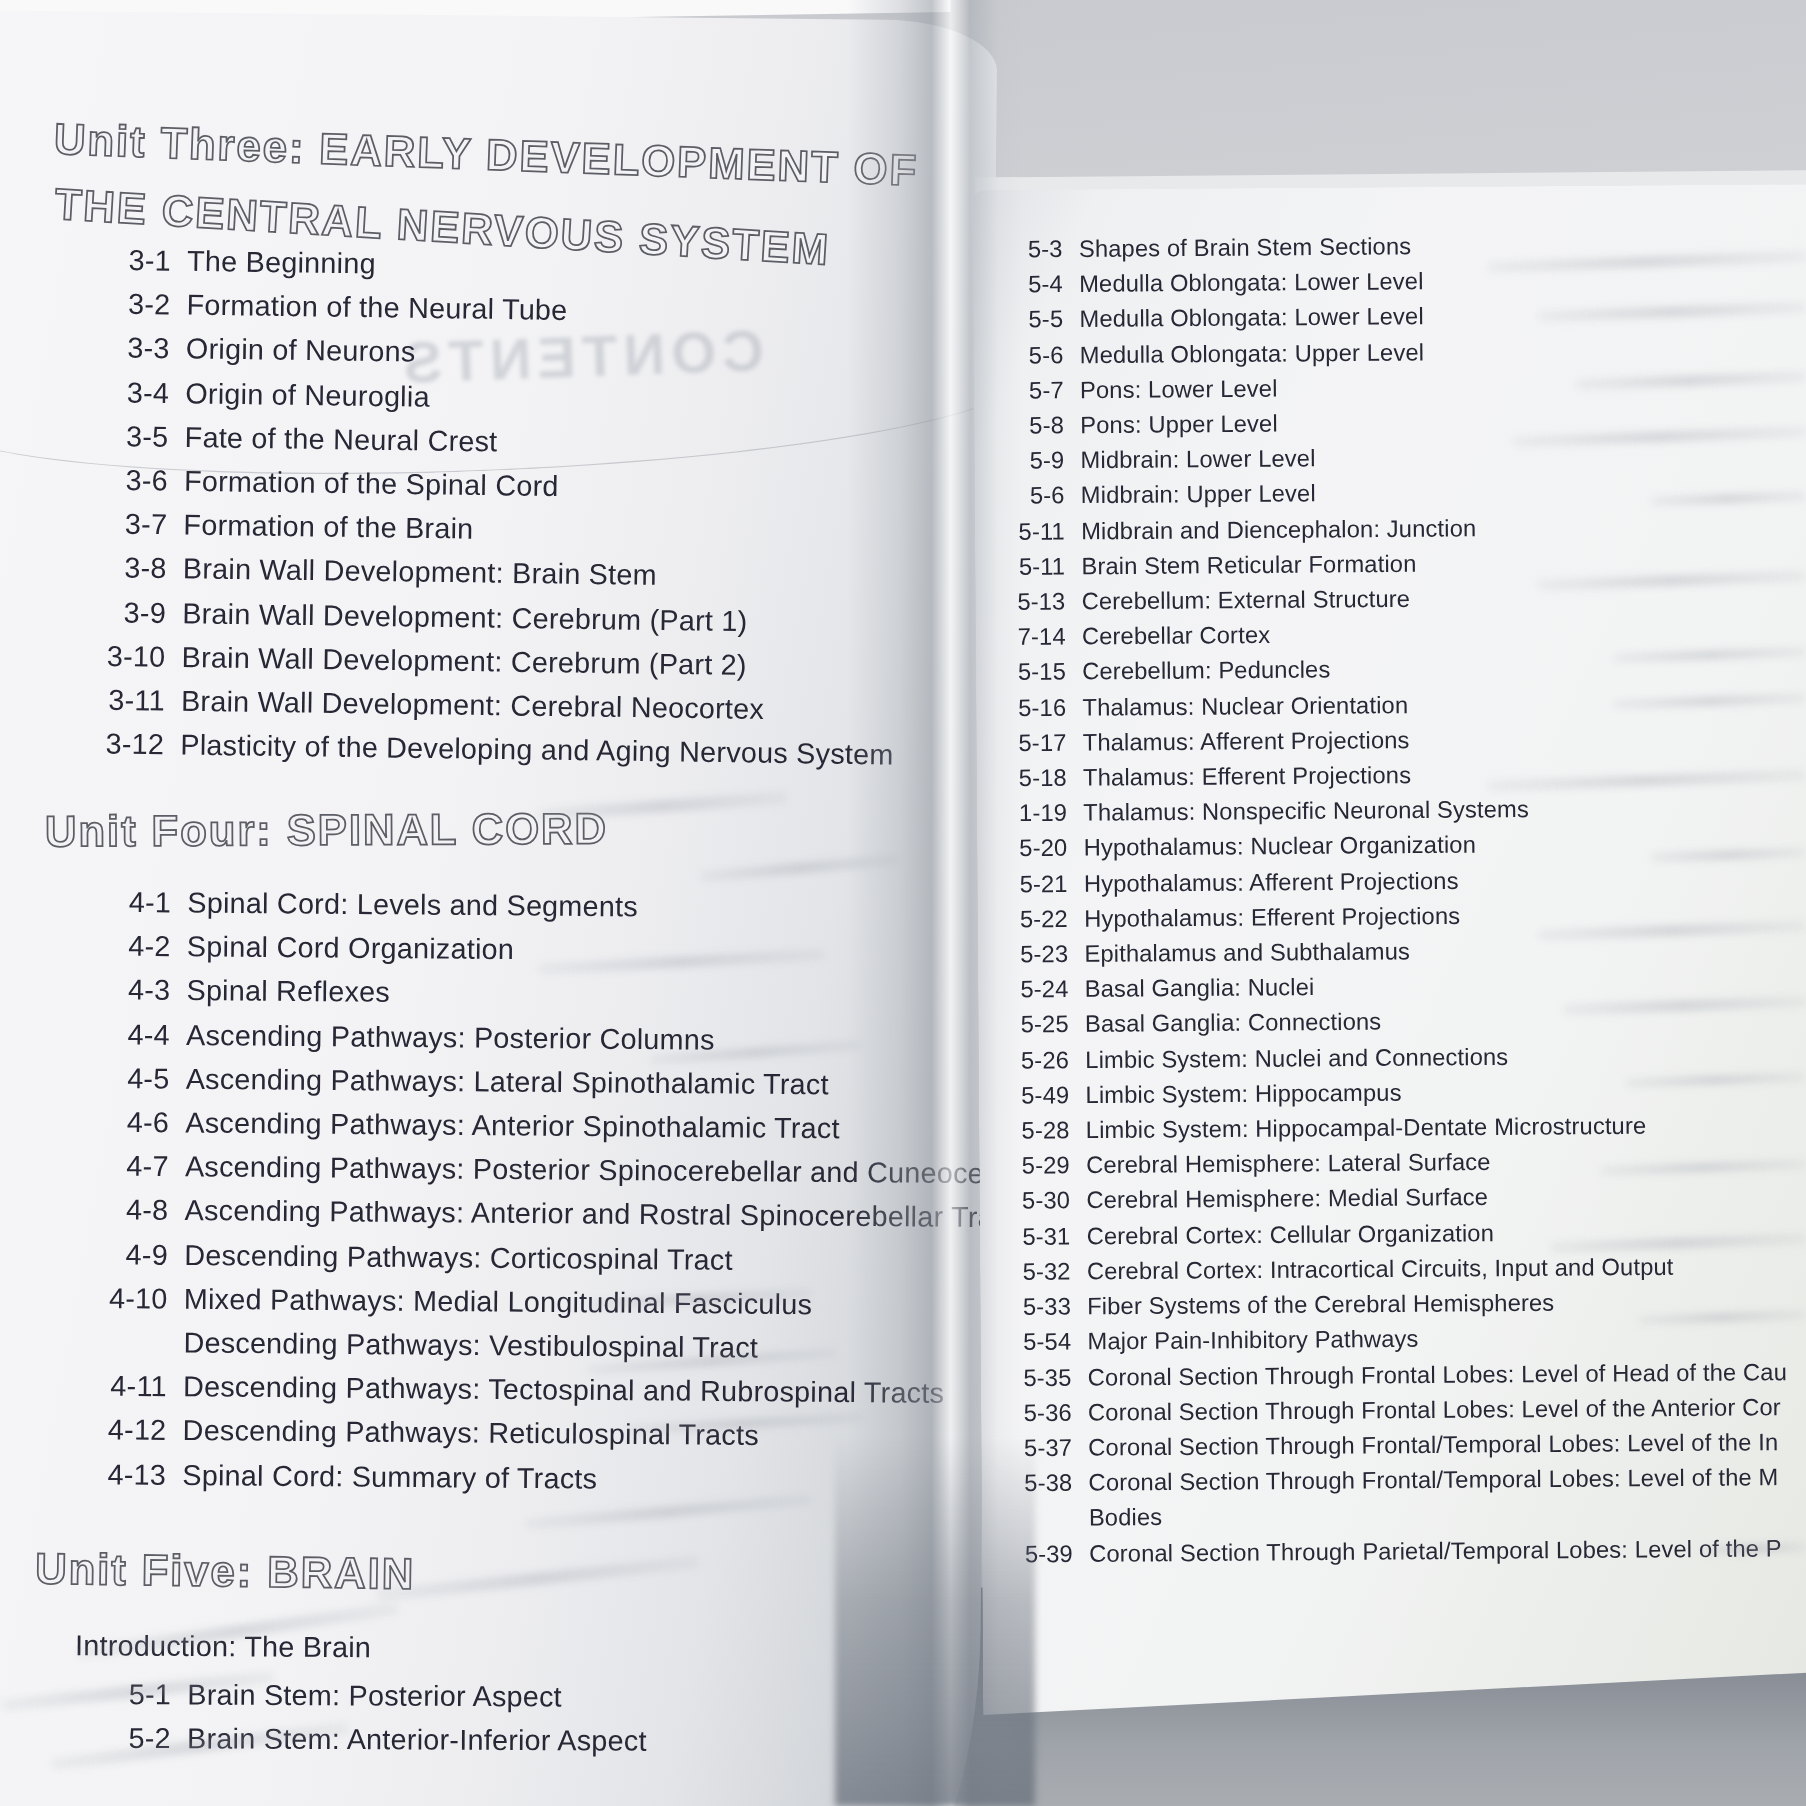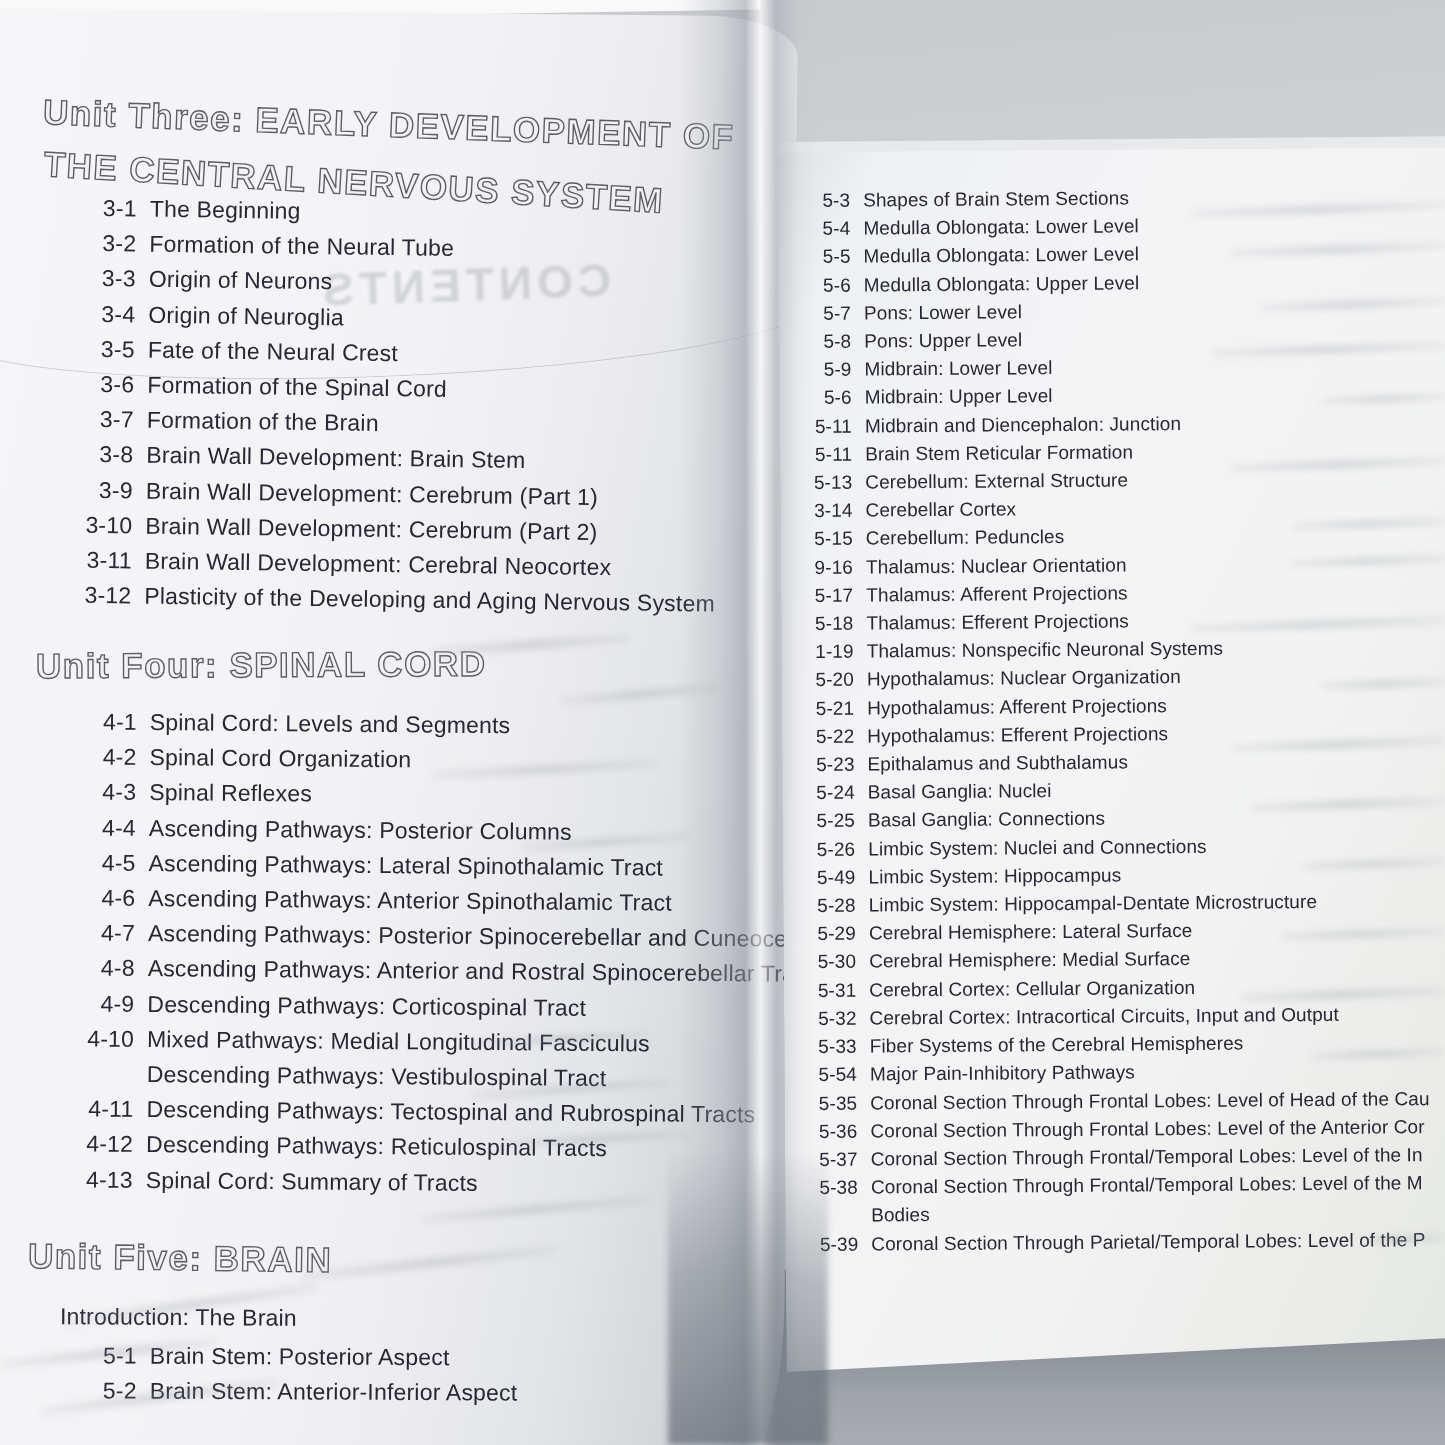--- a/index.html
+++ b/index.html
@@ -316,29 +316,29 @@
         </div>
         <div class="toc-row">
           <span class="num">5-11</span>
           <span class="title">Brain Stem Reticular Formation</span>
         </div>
         <div class="toc-row">
           <span class="num">5-13</span>
           <span class="title">Cerebellum: External Structure</span>
         </div>
         <div class="toc-row">
-          <span class="num">3-14</span>
+          <span class="num">7-14</span>
           <span class="title">Cerebellar Cortex</span>
         </div>
         <div class="toc-row">
           <span class="num">5-15</span>
           <span class="title">Cerebellum: Peduncles</span>
         </div>
         <div class="toc-row">
-          <span class="num">9-16</span>
+          <span class="num">5-16</span>
           <span class="title">Thalamus: Nuclear Orientation</span>
         </div>
         <div class="toc-row">
           <span class="num">5-17</span>
           <span class="title">Thalamus: Afferent Projections</span>
         </div>
         <div class="toc-row">
           <span class="num">5-18</span>
           <span class="title">Thalamus: Efferent Projections</span>
         </div>

